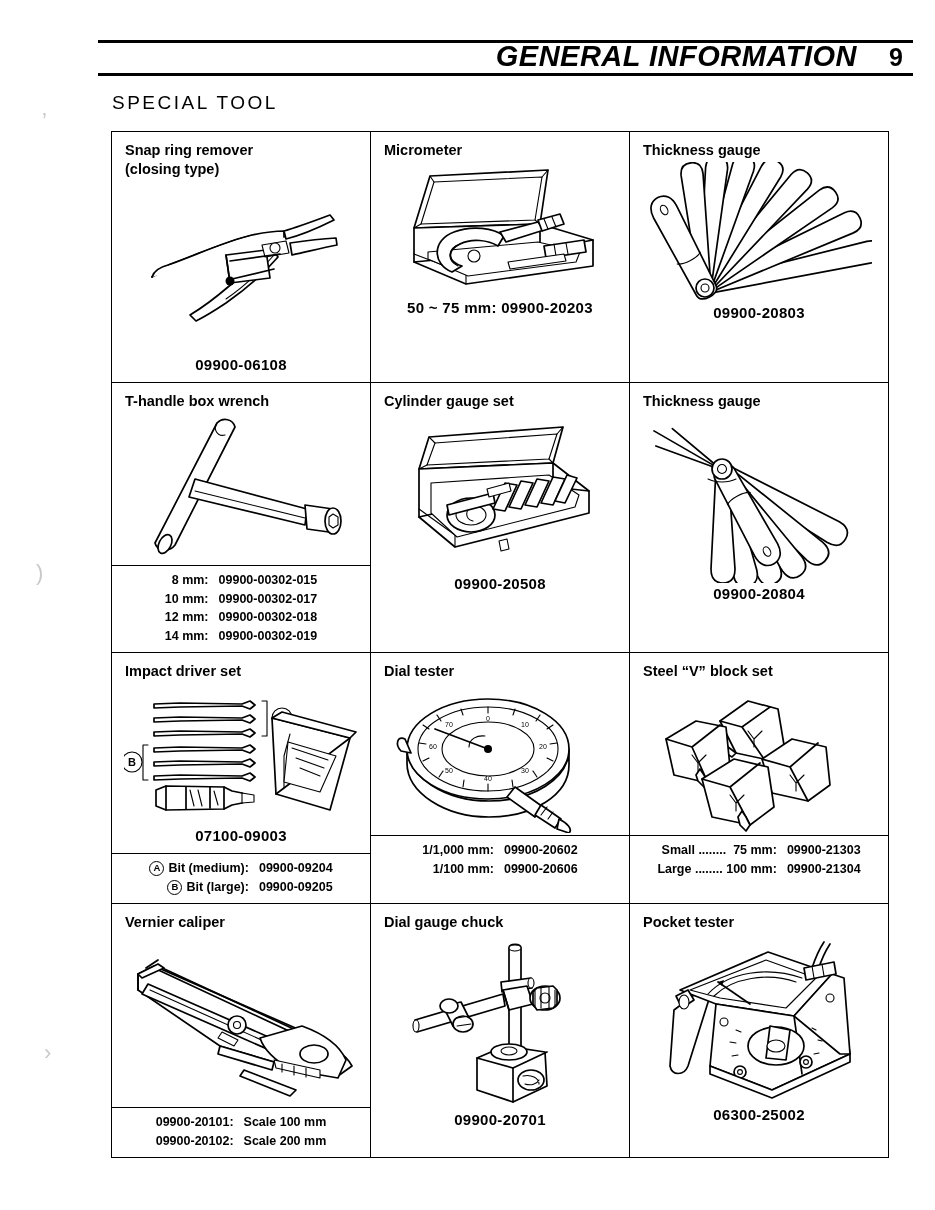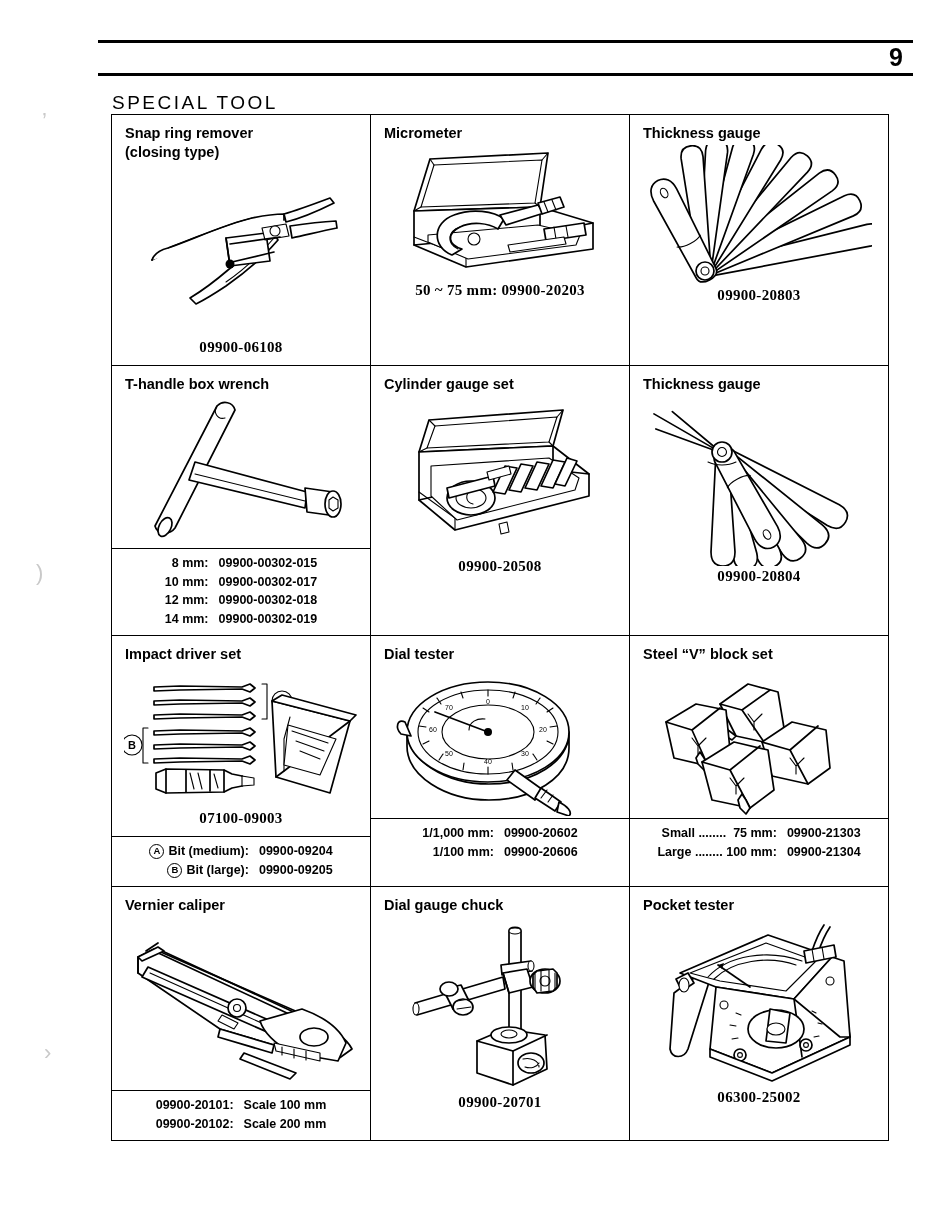--- a/index.html
+++ b/index.html
@@ -63,21 +63,21 @@
     top: 92px;
     left: 112px;
     font-size: 19px;
     letter-spacing: 2.5px;
     font-weight: 400;
   }
 
   
   .tool-table {
     position: absolute;
-    top: 114px;
+    top: 131px;
     left: 111px;
     width: 777px;
     border-collapse: collapse;
     table-layout: fixed;
   }
   .tool-table td {
     border: 1.6px solid #000;
     padding: 0;
     vertical-align: top;
   }
@@ -101,21 +101,20 @@
     min-height: 0;
     padding: 2px 4px;
   }
   .art svg { display: block; }
   .partno {
     text-align: center;
     font-size: 15px;
     font-weight: bold;
     padding-bottom: 9px;
     letter-spacing: 0.3px;
-    font-family: Liberation Serif, serif;
   }
   .spec-box {
     border-top: 1.6px solid #000;
     padding: 6px 0 7px 0;
   }
   .circ {
     display: inline-block;
     width: 13px;
     height: 13px;
     line-height: 12px;
@@ -153,20 +152,21 @@
   .ln-t { fill: none; stroke: #000; stroke-width: 1.1; stroke-linejoin: round; stroke-linecap: round; }
   .fw { fill: #fff; stroke: #000; stroke-width: 1.7; stroke-linejoin: round; stroke-linecap: round; }
   .fw-t { fill: #fff; stroke: #000; stroke-width: 1.1; stroke-linejoin: round; stroke-linecap: round; }
   .fk { fill: #000; stroke: none; }
 </style>
 </head>
 <body>
 
 <div class="page-header">
   <div class="header-rule-top"></div>
+  <div class="header-title">GENERAL INFORMATION</div>
   <div class="header-page-number">9</div>
   <div class="header-rule-bottom"></div>
 </div>
 
 <div class="section-title">SPECIAL TOOL</div>
 
 <span class="scan-mark" style="top:108px;left:42px;">’</span>
 <span class="scan-mark" style="top:560px;left:36px;">)</span>
 <span class="scan-mark" style="top:1040px;left:44px;">›</span>
 

